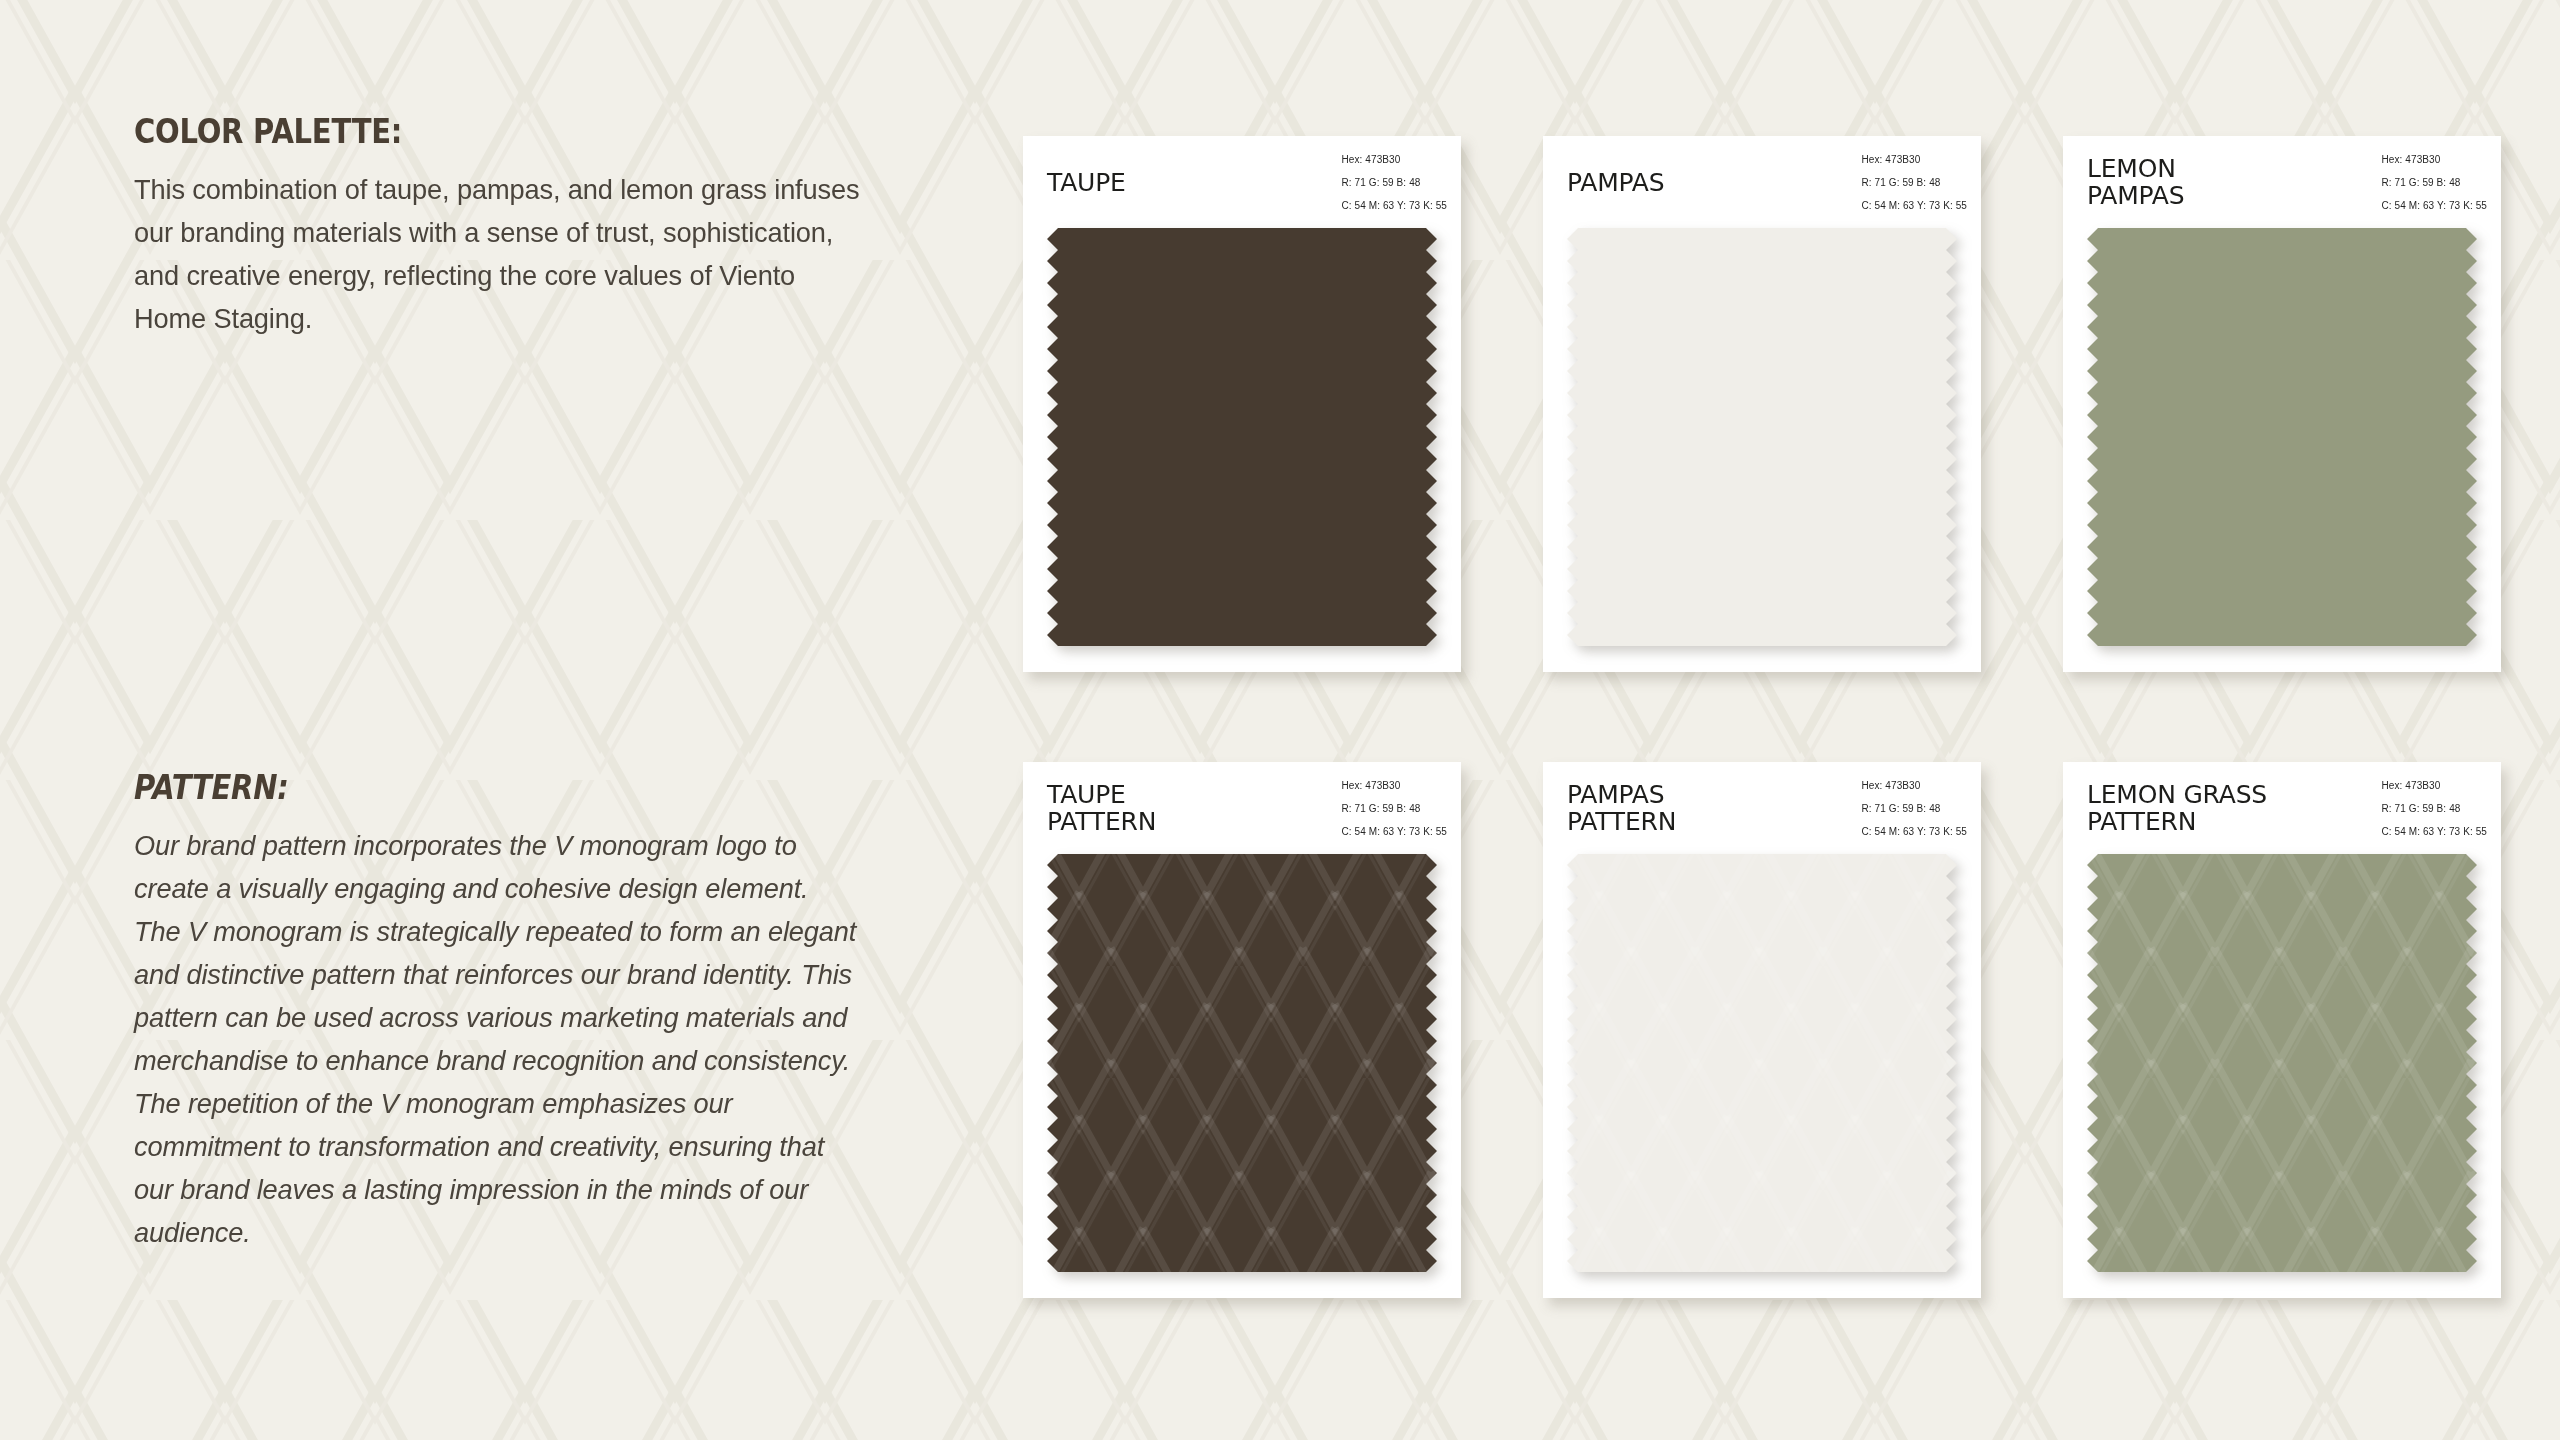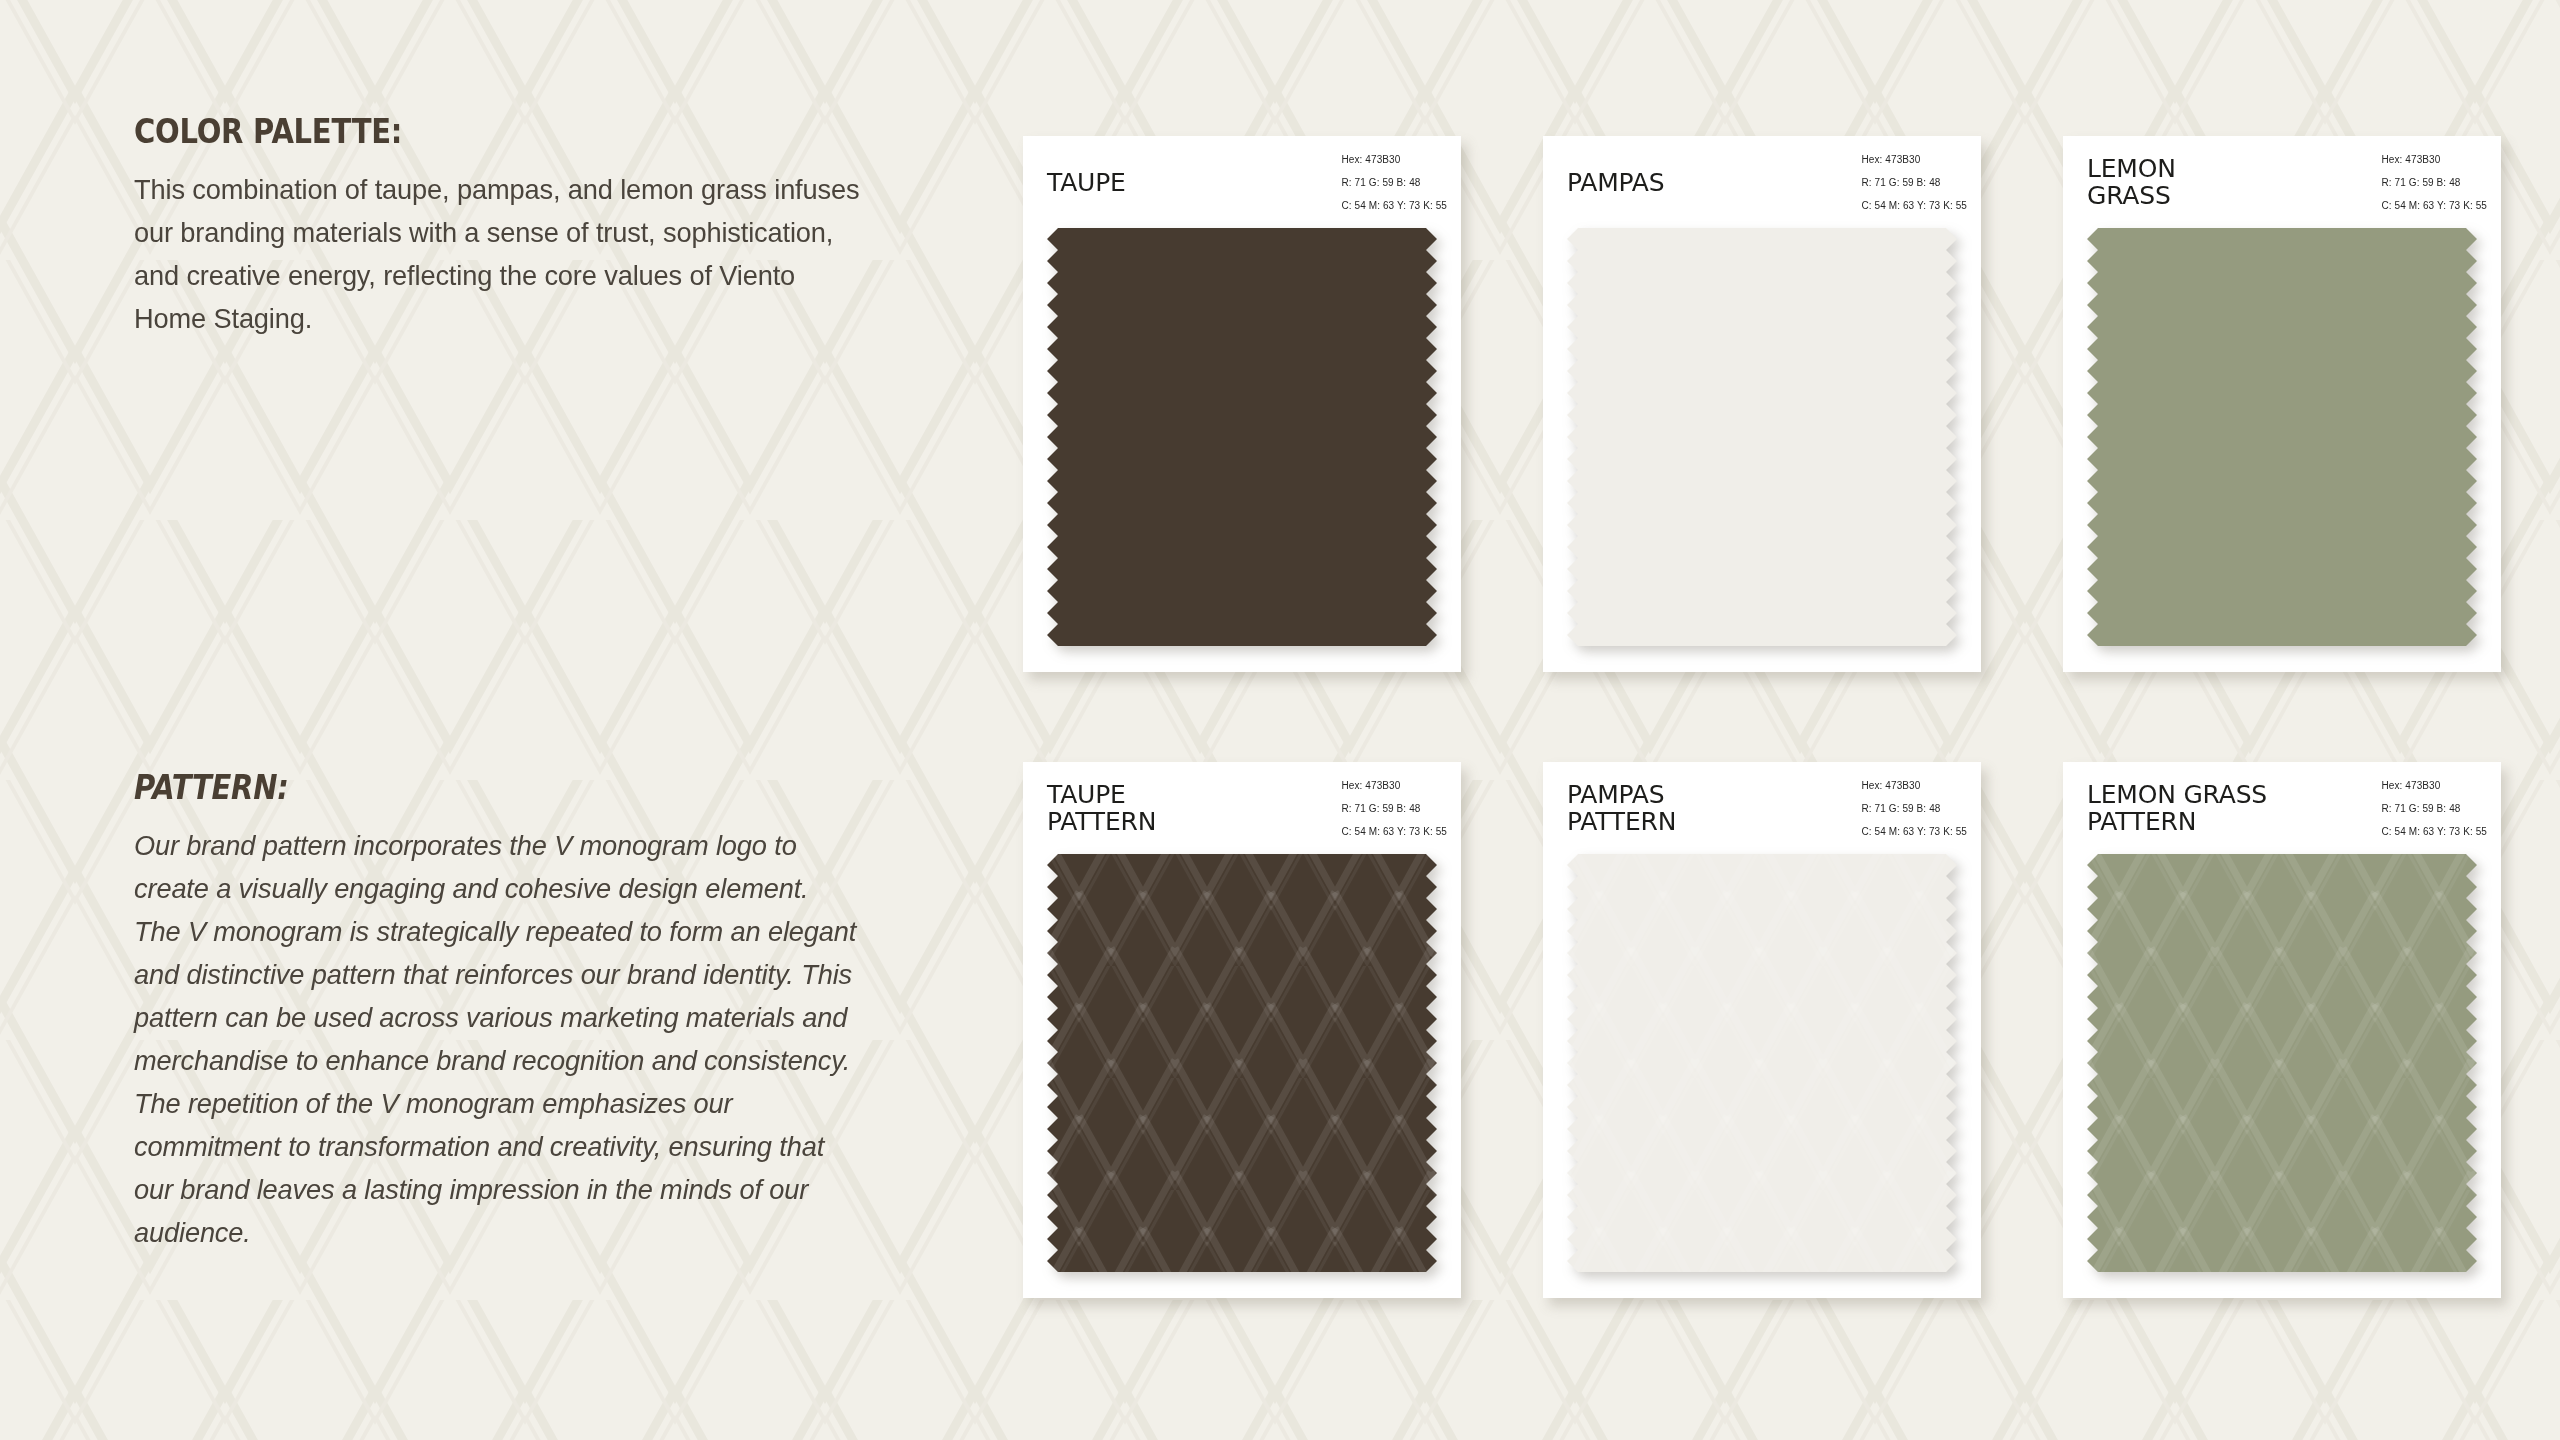--- a/index.html
+++ b/index.html
@@ -202,21 +202,21 @@
             </defs>
             <g clip-path="url(#clip-sw1)">
               <rect width="390" height="418" fill="#F0EEE9"></rect>
             </g>
           </svg>
         </div>
       </div>
       <div class="card row-1 col-3">
         <div class="card-head">
           <div class="swatch-name">LEMON
-GRASS</div>
+PAMPAS</div>
           <div class="swatch-values">
             <div>Hex: 473B30</div>
             <div>R: 71 G: 59 B: 48</div>
             <div>C: 54 M: 63 Y: 73 K: 55</div>
           </div>
         </div>
         <div class="fabric-wrap">
           <svg viewBox="0 0 390 418" preserveAspectRatio="none" class="fabric">
             <defs>
               <clipPath id="clip-sw2">

